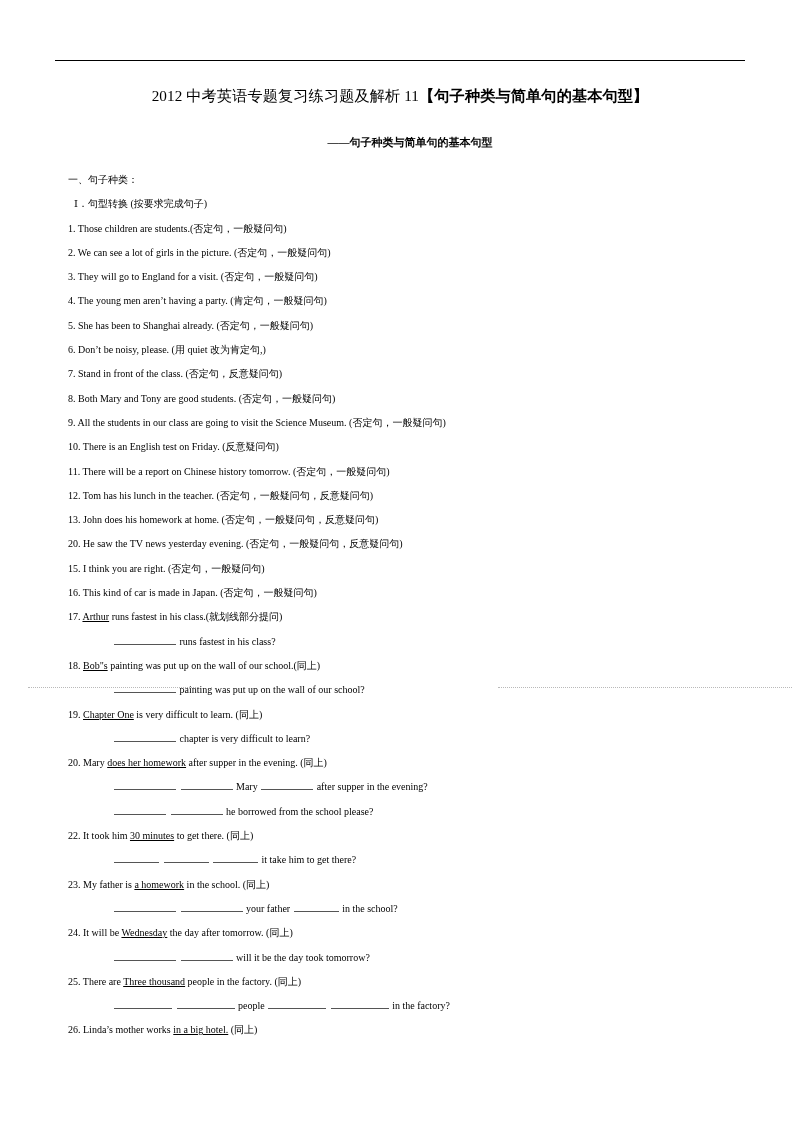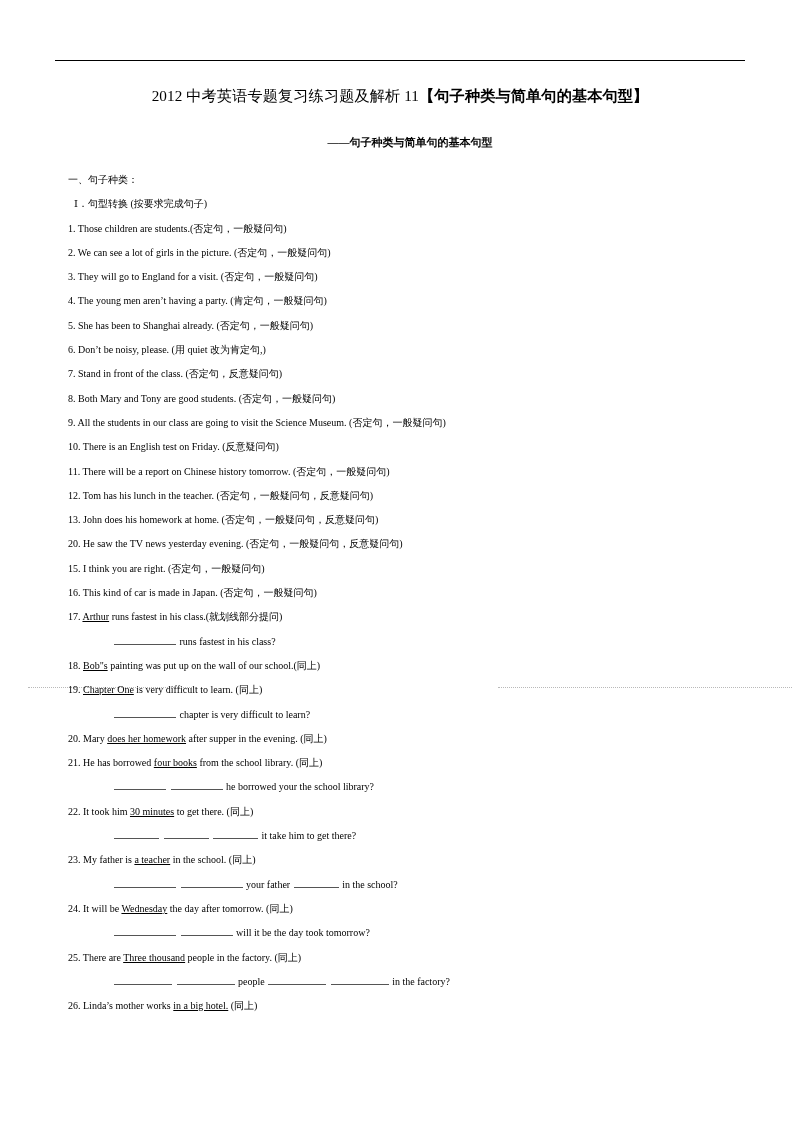--- a/index.html
+++ b/index.html
@@ -137,33 +137,34 @@
     <div class="line"><span>12.</span> <span>Tom has his lunch in the teacher. (否定句，一般疑问句，反意疑问句)</span></div>
     <div class="line"><span>13.</span> <span>John does his homework at home. (否定句，一般疑问句，反意疑问句)</span></div>
     <div class="line"><span>20.</span> <span>He saw the TV news yesterday evening. (否定句，一般疑问句，反意疑问句)</span></div>
     <div class="line"><span>15.</span> <span>I think you are right. (否定句，一般疑问句)</span></div>
     <div class="line"><span>16.</span> <span>This kind of car is made in Japan. (否定句，一般疑问句)</span></div>
 
     <div class="line"><span>17.</span> <span class="u">Arthur</span><span> runs fastest in his class.(就划线部分提问)</span></div>
     <div class="line answer"><span class="blank w1"></span><span> runs fastest in his class?</span></div>
 
     <div class="line"><span>18.</span> <span class="u">Bob"s</span><span> painting was put up on the wall of our school.(同上)</span></div>
+    <div class="line answer"><span class="blank w1"></span><span> painting was put up on the wall of our school?</span></div>
 
     <div class="line"><span>19.</span> <span class="u">Chapter One</span><span> is very difficult to learn. (同上)</span></div>
     <div class="line answer"><span class="blank w1"></span><span> chapter is very difficult to learn?</span></div>
 
     <div class="line"><span>20.</span> <span>Mary </span><span class="u">does her homework</span><span>   after supper in the evening. (同上)</span></div>
+    <div class="line answer"><span class="blank w1"></span> <span class="blank w2"></span><span> Mary </span><span class="blank w2"></span><span> after supper in the evening?</span></div>
 
-    <div class="line"><span>21.</span> <span>He has borrowed </span><span class="u">four books</span><span> from the school library. (同上)</span></div>
-    <div class="line answer"><span class="blank w2"></span> <span class="blank w2"></span><span> he borrowed your the school library?</span></div>
+    <div class="line answer"><span class="blank w2"></span> <span class="blank w2"></span><span> he borrowed from the school please?</span></div>
 
     <div class="line"><span>22.</span> <span>It took him </span><span class="u">30 minutes</span><span> to get there. (同上)</span></div>
     <div class="line answer"><span class="blank w3"></span> <span class="blank w3"></span> <span class="blank w3"></span><span> it take him to get there?</span></div>
 
-    <div class="line"><span>23.</span> <span>My father is </span><span class="u">a teacher</span><span> in the school. (同上)</span></div>
+    <div class="line"><span>23.</span> <span>My father is </span><span class="u">a homework</span><span> in the school. (同上)</span></div>
     <div class="line answer"><span class="blank w1"></span> <span class="blank w1"></span><span> your father </span><span class="blank w3"></span><span> in the school?</span></div>
 
     <div class="line"><span>24.</span> <span>It will be </span><span class="u">Wednesday</span><span> the day after tomorrow. (同上)</span></div>
     <div class="line answer"><span class="blank w1"></span> <span class="blank w2"></span><span> will it be the day took tomorrow?</span></div>
 
     <div class="line"><span>25.</span> <span>There are </span><span class="u">Three thousand</span><span> people in the factory. (同上)</span></div>
     <div class="line answer"><span class="blank w4"></span> <span class="blank w4"></span><span> people </span><span class="blank w4"></span> <span class="blank w4"></span><span> in the factory?</span></div>
 
     <div class="line"><span>26.</span> <span>Linda’s mother works </span><span class="u">in a big hotel.</span><span> (同上)</span></div>
 

